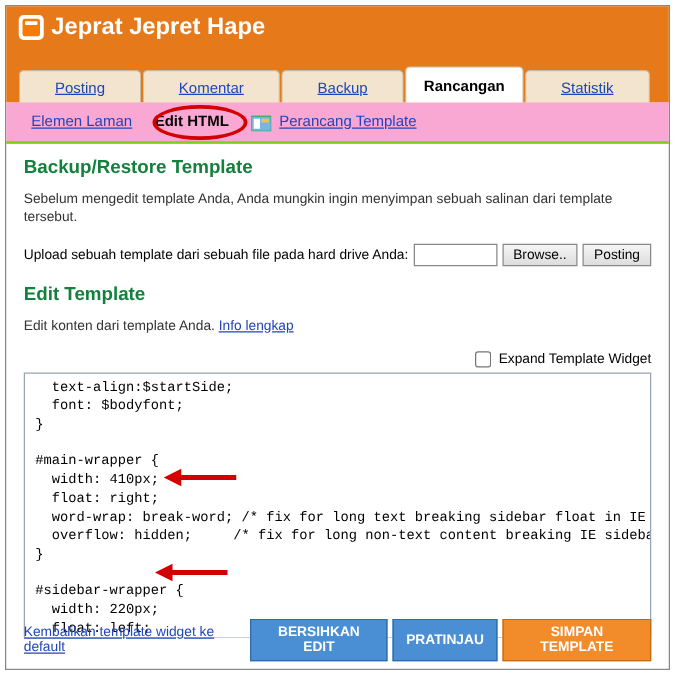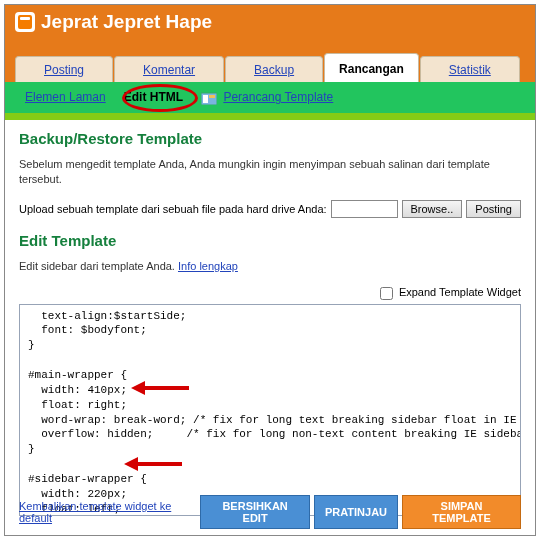--- a/index.html
+++ b/index.html
@@ -8,21 +8,21 @@
   .header { background: #e67a1a; padding: 6px 10px 0 10px; }
   .title-row { display: flex; align-items: center; gap: 6px; padding-bottom: 10px; }
   .logo { width: 20px; height: 20px; background: #fff; border-radius: 4px; display: flex; align-items: center; justify-content: center; }
   .logo-inner { width: 14px; height: 14px; background: #f57c00; border-radius: 2px; position: relative; }
   .logo-inner::before { content: ""; position: absolute; top: 2px; left: 2px; width: 10px; height: 3px; background: #fff; border-radius: 1px; }
   .title { color: #fff; font-size: 19px; font-weight: bold; }
   .tabs { display: flex; align-items: flex-end; gap: 1px; }
   .tab { background: #f3e4cf; border: 1px solid #c9ba9e; border-bottom: none; padding: 6px 28px 5px; font-size: 12px; color: #2244bb; text-decoration: underline; border-radius: 4px 4px 0 0; cursor: pointer; }
   .tab.active { background: #fff; color: #000; text-decoration: none; font-weight: bold; padding: 8px 14px 6px; text-align: center; }
   .tab.plain { background: transparent; border: none; color: #fff; text-decoration: underline; }
-  .subbar { background: #22c55e; border-bottom: 7px solid #84cc16; padding: 8px 20px; display: flex; align-items: center; gap: 18px; }
+  .subbar { background: #f9a8d4; border-bottom: 2px solid #84cc16; padding: 8px 20px; display: flex; align-items: center; gap: 18px; }
   .sublink { color: #2244bb; text-decoration: underline; font-size: 12px; cursor: pointer; }
   .sublink.active { color: #000; font-weight: bold; text-decoration: none; }
   .circle { position: absolute; border: 3px solid #d40000; border-radius: 50%; width: 76px; height: 28px; left: 117px; top: 79px; pointer-events: none; }
   .subicon { width: 16px; height: 14px; display: inline-block; vertical-align: middle; margin-right: 3px; }
   .content { padding: 10px 14px 6px; }
   .h2 { color: #15803d; font-size: 15px; font-weight: bold; margin-bottom: 10px; }
   .desc { font-size: 11px; color: #333; margin-bottom: 12px; line-height: 1.4; }
   .upload-row { display: flex; align-items: center; gap: 4px; font-size: 11px; margin-bottom: 14px; }
   .file-field { flex: 1; height: 18px; border: 1px solid #888; background: #fff; }
   .btn-grey { background: linear-gradient(#f5f5f5,#ddd); border: 1px solid #888; padding: 2px 8px; font-size: 11px; cursor: pointer; }
@@ -80,21 +80,21 @@
     <div class="desc">Sebelum mengedit template Anda, Anda mungkin ingin menyimpan sebuah salinan dari template tersebut.</div>
     <div class="upload-row">
       <span>Upload sebuah template dari sebuah file pada hard drive Anda:</span>
       <span class="file-field"></span>
       <button class="btn-grey">Browse..</button>
       <button class="btn-grey">Posting</button>
     </div>
 
     <div class="h2">Edit Template</div>
     <div class="desc">
-      <span>Edit sidebar dari template Anda. </span><span class="link">Info lengkap</span>
+      <span>Edit konten dari template Anda. </span><span class="link">Info lengkap</span>
     </div>
 
     <div class="expand-row">
       <input type="checkbox" class="checkbox" style="">
       <span>Expand Template Widget</span>
     </div>
 
     <div style="position:relative;">
       <div class="code-box">  text-align:$startSide;
   font: $bodyfont;

